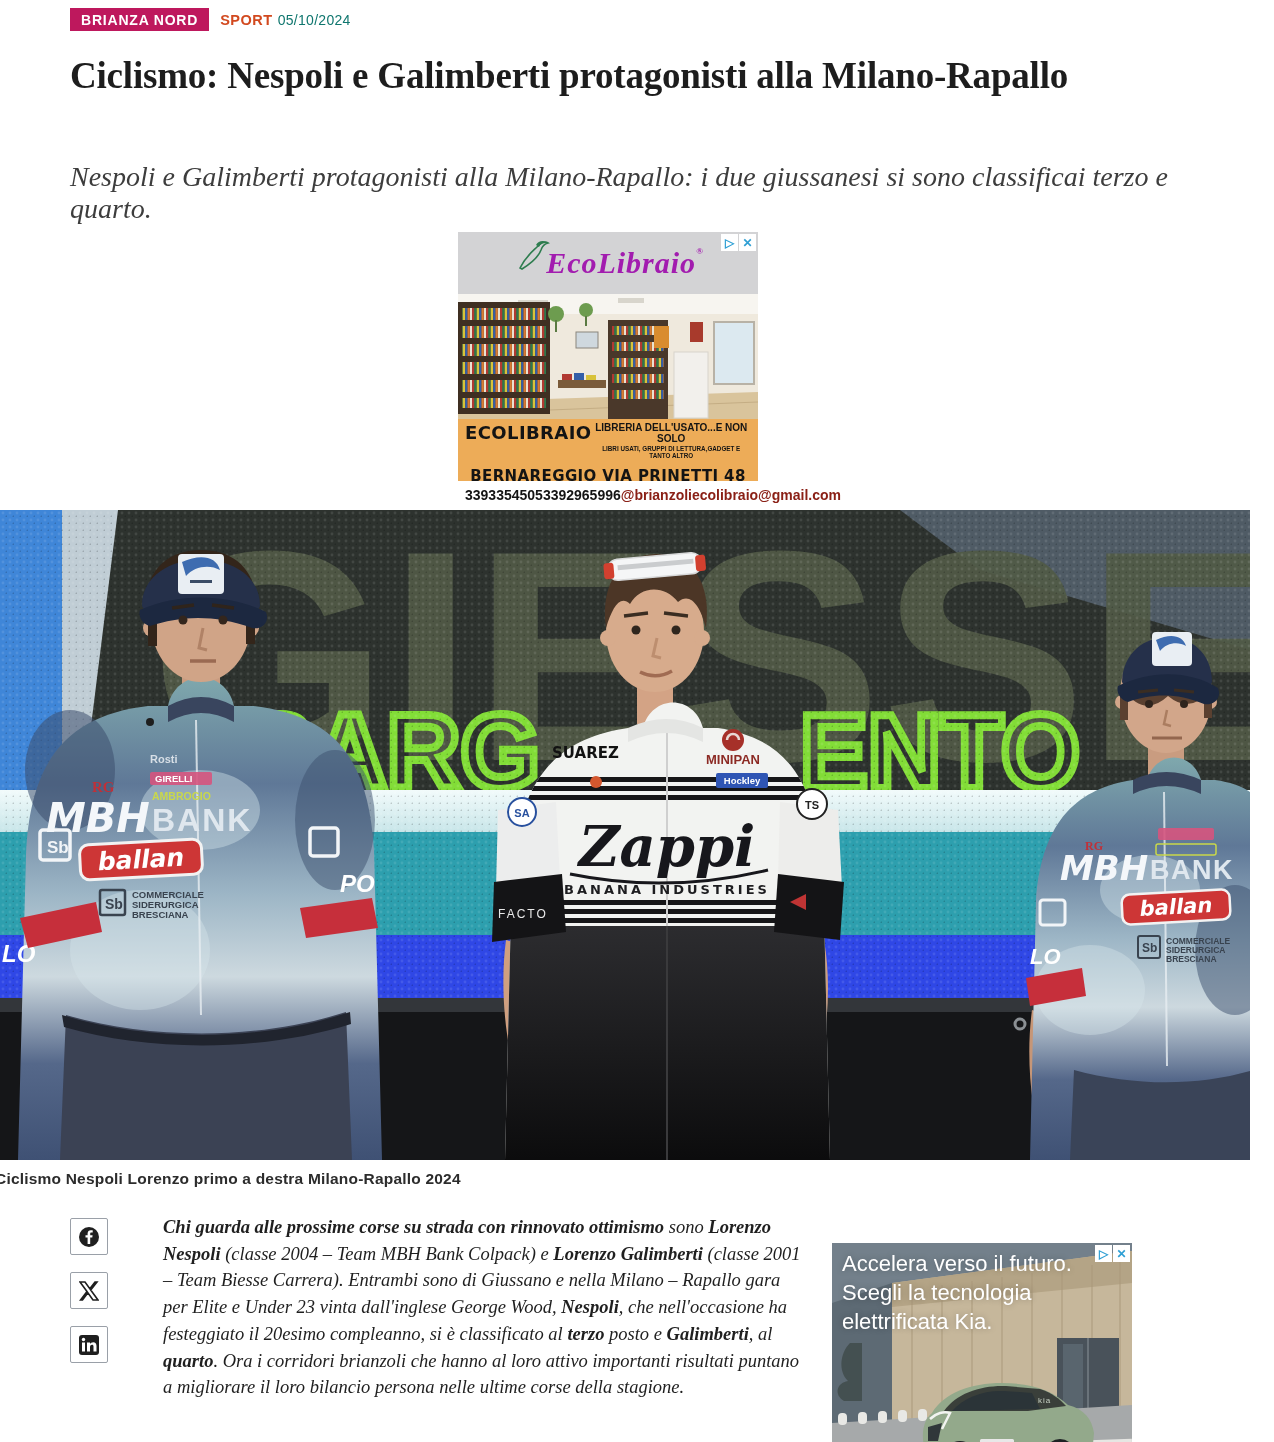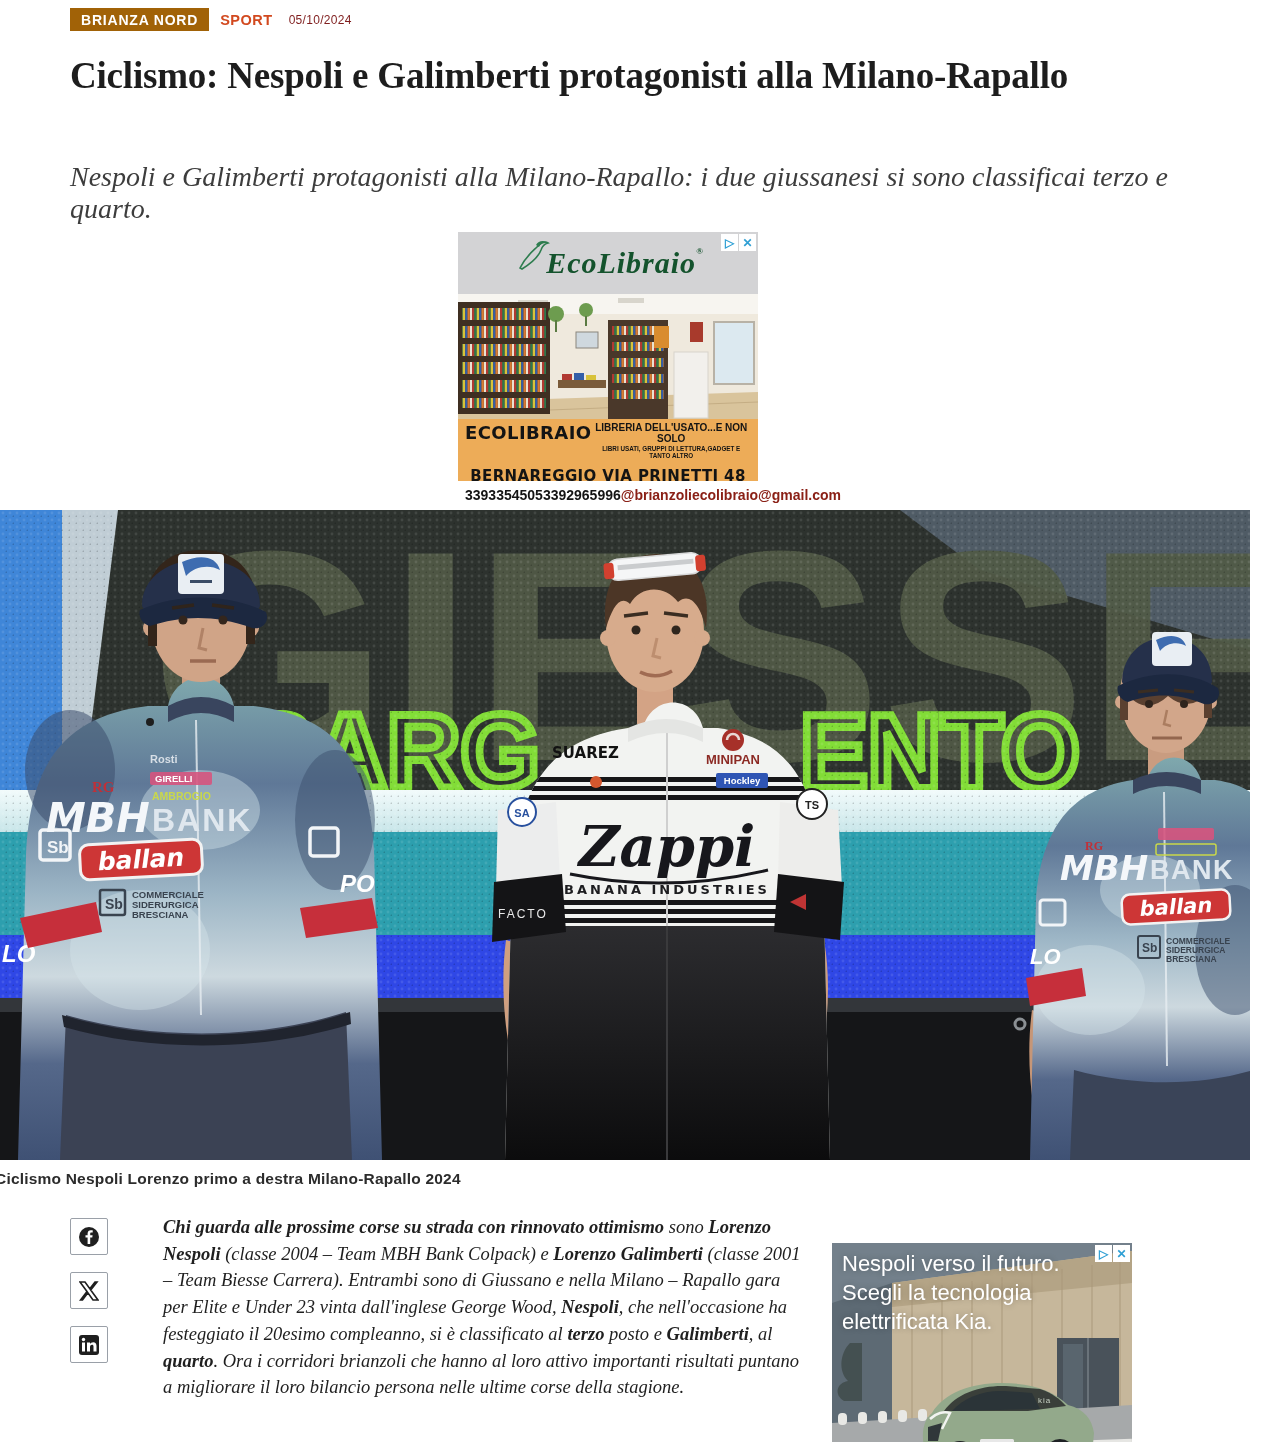--- a/index.html
+++ b/index.html
@@ -2,38 +2,38 @@
 <html><head>
 <meta charset="utf-8">
 <style>
   * { margin:0; padding:0; box-sizing:border-box; }
   html,body { background:#ffffff; }
   .page { position:relative; width:1274px; height:1442px; background:#fff; overflow:hidden;
           font-family:"Liberation Sans", sans-serif; }
 
   
   .meta-row { position:absolute; left:70px; top:8px; display:flex; align-items:center; }
-  .badge { background:#a16207; color:#fff; font-weight:bold; font-size:14px; letter-spacing:.8px;
+  .badge { background:#be185d; color:#fff; font-weight:bold; font-size:14px; letter-spacing:.8px;
            padding:4px 11px 3px; }
   .section { color:#d2491f; font-weight:bold; font-size:14.5px; letter-spacing:.5px; margin-left:11px; }
-  .date { color:#7f1d1d; font-size:12px; margin-left:16px; letter-spacing:.3px; }
+  .date { color:#0f766e; font-size:14px; margin-left:5px; letter-spacing:.3px; }
 
   
   .title { position:absolute; left:70px; top:53px; width:1000px;
            font-family:"Liberation Serif", serif; font-weight:bold; color:#1d1d1d;
            font-size:37px; line-height:45px; letter-spacing:-0.2px; }
   .subtitle { position:absolute; left:70px; top:161px; width:1100px;
               font-family:"Liberation Serif", serif; font-style:italic; color:#3d3d3d;
               font-size:28px; }
 
   
   .ad-top { position:absolute; left:458px; top:232px; width:300px; height:249px; background:#d3d3d5; }
   .ad-top .logo-strip { position:relative; height:62px; display:flex; align-items:center; justify-content:center; }
   .ecologo { font-family:"Liberation Serif", serif; font-style:italic; font-weight:bold;
-             font-size:30px; color:#14532d; letter-spacing:1px; }
+             font-size:30px; color:#a21caf; letter-spacing:1px; }
   .ecologo .reg { font-size:9px; vertical-align:top; font-style:normal; }
   .adchoices { position:absolute; top:2px; right:2px; display:flex; }
   .adchoices .abox { width:17px; height:17px; background:#fff; color:#2e9fd4; font-size:12px;
                      font-weight:bold; display:flex; align-items:center; justify-content:center; margin-left:1px;
                      line-height:1; }
   .ad-top .shop { display:block; }
   .ad-top .band { height:62px; background:#edac58; padding:3px 7px 2px; color:#141414; }
   .band-row1 { display:flex; justify-content:space-between; align-items:flex-start; }
   .eco-name { font-size:18px; font-weight:800; letter-spacing:.4px; font-family:"DejaVu Sans", sans-serif; }
   .eco-tag { text-align:center; }
@@ -444,21 +444,21 @@
         <circle cx="228" cy="211" r="15" fill="#1e2124"></circle>
           <circle cx="228" cy="211" r="6" fill="#9aa0a4"></circle>
         <path d="M96,184 L110,180 L106,198 L96,198 Z" fill="#30373a"></path>
         <path d="M98,176 C104,170 112,168 118,170 L110,186" fill="none" stroke="#f2f3f0" stroke-width="2.5"></path>
         <rect x="148" y="196" width="34" height="11" rx="1.5" fill="#e8e8e8"></rect>
         <text x="165" y="205" text-anchor="middle" font-size="7" fill="#333333" font-family="DejaVu Sans Mono, monospace">GL-1234</text>
         <text x="206" y="160" font-size="8" fill="#c8d2c4" letter-spacing="1" font-family="Liberation Sans, sans-serif">kia</text>
       </g>
     </svg>
     <div class="kia-copy">
-      <div>Nespoli verso il futuro.</div>
+      <div>Accelera verso il futuro.</div>
       <div>Scegli la tecnologia</div>
       <div>elettrificata Kia.</div>
     </div>
     <div class="adchoices">
       <span class="abox">▷</span>
       <span class="abox">✕</span>
     </div>
   </div>
 
 </div>

